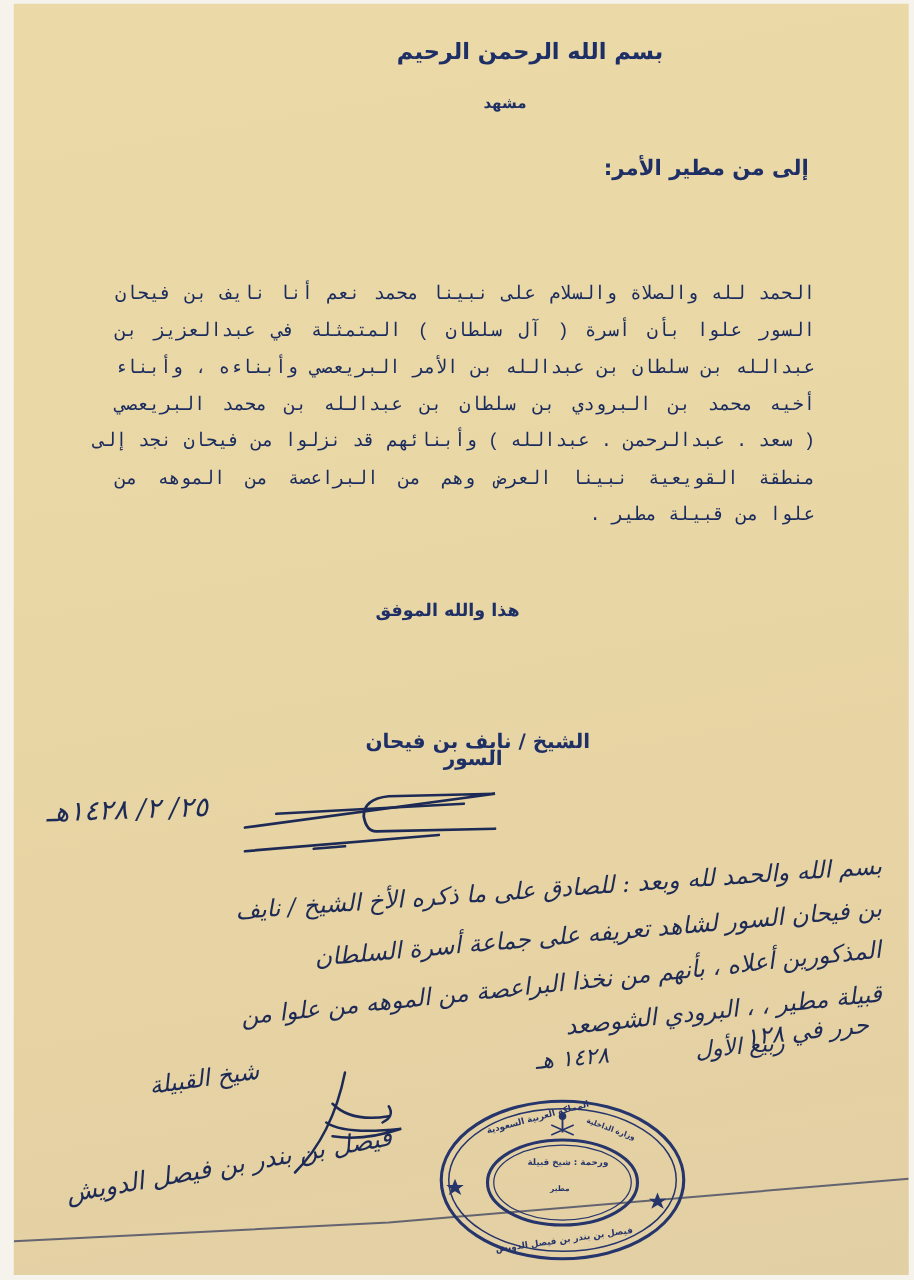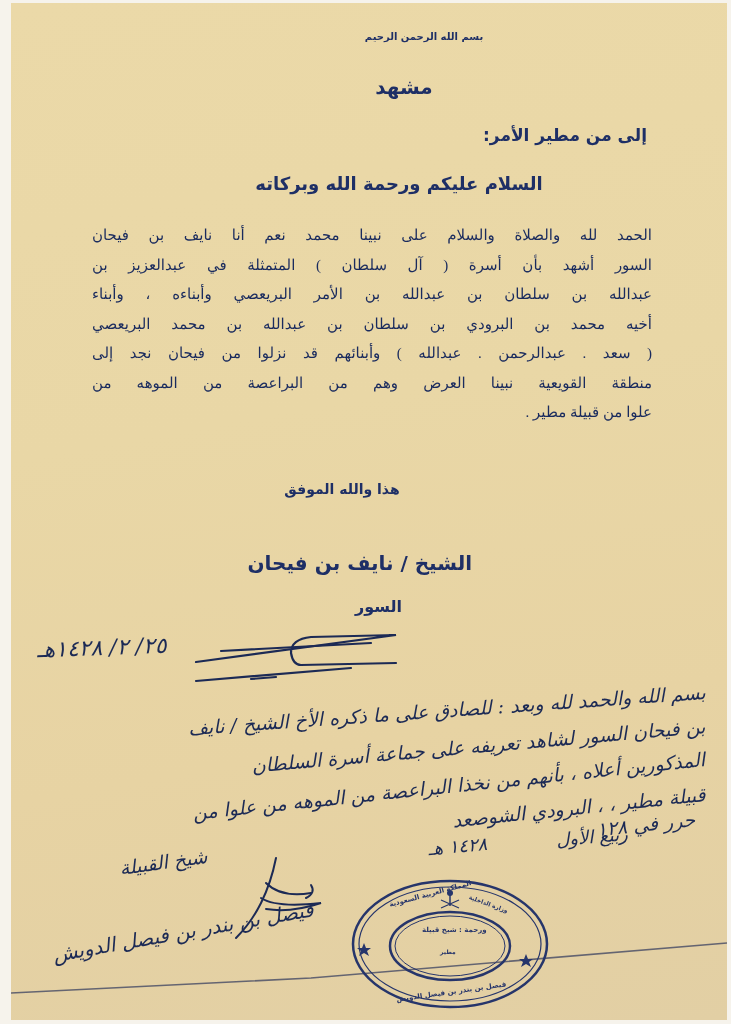--- a/index.html
+++ b/index.html
@@ -21,46 +21,46 @@
     }
     .typed {
       position: absolute;
       font-family: "DejaVu Sans", sans-serif;
       color: #1e2f66;
       font-weight: bold;
       direction: rtl;
       white-space: nowrap;
     }
     .center { text-align: center; }
-    .basmala { left: 0; width: 716px; top: 28px; font-size: 10px; padding-left: 110px; box-sizing: border-box; }
-    .title { left: 0; width: 716px; top: 72px; font-size: 20px; padding-left: 70px; box-sizing: border-box; }
+    .basmala { left: 0; width: 716px; top: 28px; font-size: 18px; padding-left: 110px; box-sizing: border-box; }
+    .title { left: 0; width: 716px; top: 72px; font-size: 12px; padding-left: 70px; box-sizing: border-box; }
     .to-whom { right: 80px; top: 122px; font-size: 17px; }
     .greeting { left: 0; width: 716px; top: 170px; font-size: 18px; padding-left: 60px; box-sizing: border-box; }
     .body-text {
       position: absolute;
       right: 75px;
       top: 218px;
       width: 560px;
-      font-family: Liberation Serif, serif;
+      font-family: Liberation Mono, monospace;
       color: #1a2b5e;
       font-size: 15px;
       font-weight: normal;
       direction: rtl;
     }
     .body-line {
       display: block;
       height: 29.5px;
       line-height: 29.5px;
       text-align: justify;
       text-align-last: justify;
       white-space: nowrap;
     }
     .body-line.last { text-align-last: right; }
-    .closing { left: 0; width: 592px; top: 478px; font-size: 14px; padding-left: 70px; box-sizing: border-box; }
-    .sheikh-label { right: 255px; top: 548px; font-size: 20px; text-align: right; }
+    .closing { left: 16px; width: 592px; top: 478px; font-size: 14px; padding-left: 70px; box-sizing: border-box; }
+    .sheikh-label { right: 255px; top: 580px; font-size: 16px; text-align: right; }
     .sheikh-name { right: 325px; top: 594px; font-size: 16px; }
 
     .hand {
       position: absolute;
       font-family: "DejaVu Serif", serif;
       font-style: italic;
       color: #1c2a55;
       direction: rtl;
       white-space: nowrap;
     }
@@ -105,25 +105,24 @@
     }
   </style>
 </head>
 <body>
 
 <div class="paper">
 
   <div class="typed center basmala">بسم الله الرحمن الرحيم</div>
   <div class="typed center title">مشهد</div>
   <div class="typed to-whom">إلى من مطير الأمر:</div>
-  <div class="typed center greeting">السلام عليكم ورحمة الله وبركاته</div>
 
   <div class="body-text">
     <span class="body-line">الحمد لله والصلاة والسلام على نبينا محمد نعم أنا نايف بن فيحان</span>
-    <span class="body-line">السور أشهد بأن أسرة ( آل سلطان )  المتمثلة في عبدالعزيز بن</span>
+    <span class="body-line">السور علوا بأن أسرة ( آل سلطان )  المتمثلة في عبدالعزيز بن</span>
     <span class="body-line">عبدالله بن سلطان بن عبدالله بن الأمر البريعصي وأبناءه ، وأبناء</span>
     <span class="body-line">أخيه محمد بن البرودي بن سلطان بن عبدالله بن محمد البريعصي</span>
     <span class="body-line">( سعد . عبدالرحمن . عبدالله ) وأبنائهم قد نزلوا من فيحان نجد إلى</span>
     <span class="body-line">منطقة القويعية نبينا العرض وهم من البراعصة من الموهه من</span>
     <span class="body-line last">علوا من قبيلة مطير .</span>
   </div>
 
   <div class="typed center closing">هذا والله الموفق</div>
   <div class="typed sheikh-label">الشيخ / نايف بن فيحان</div>
   <div class="typed sheikh-name">السور</div>

